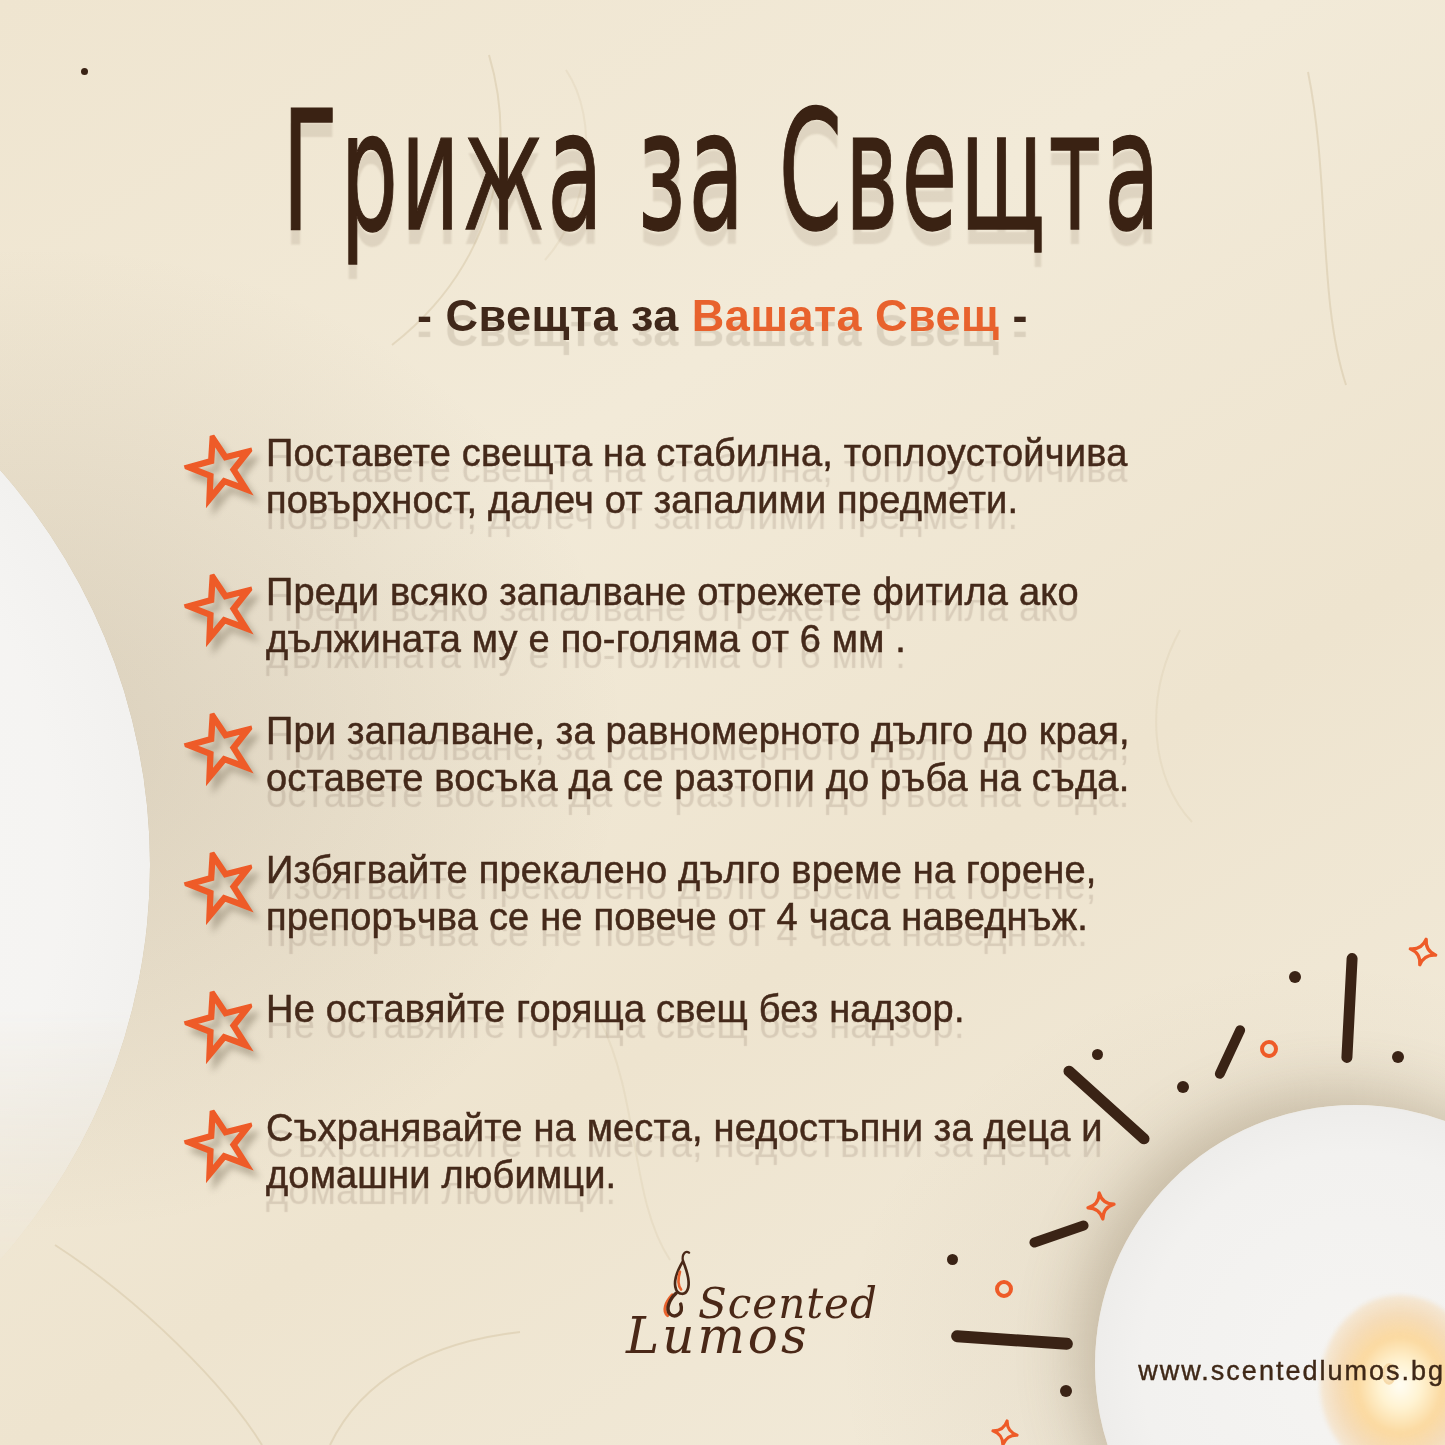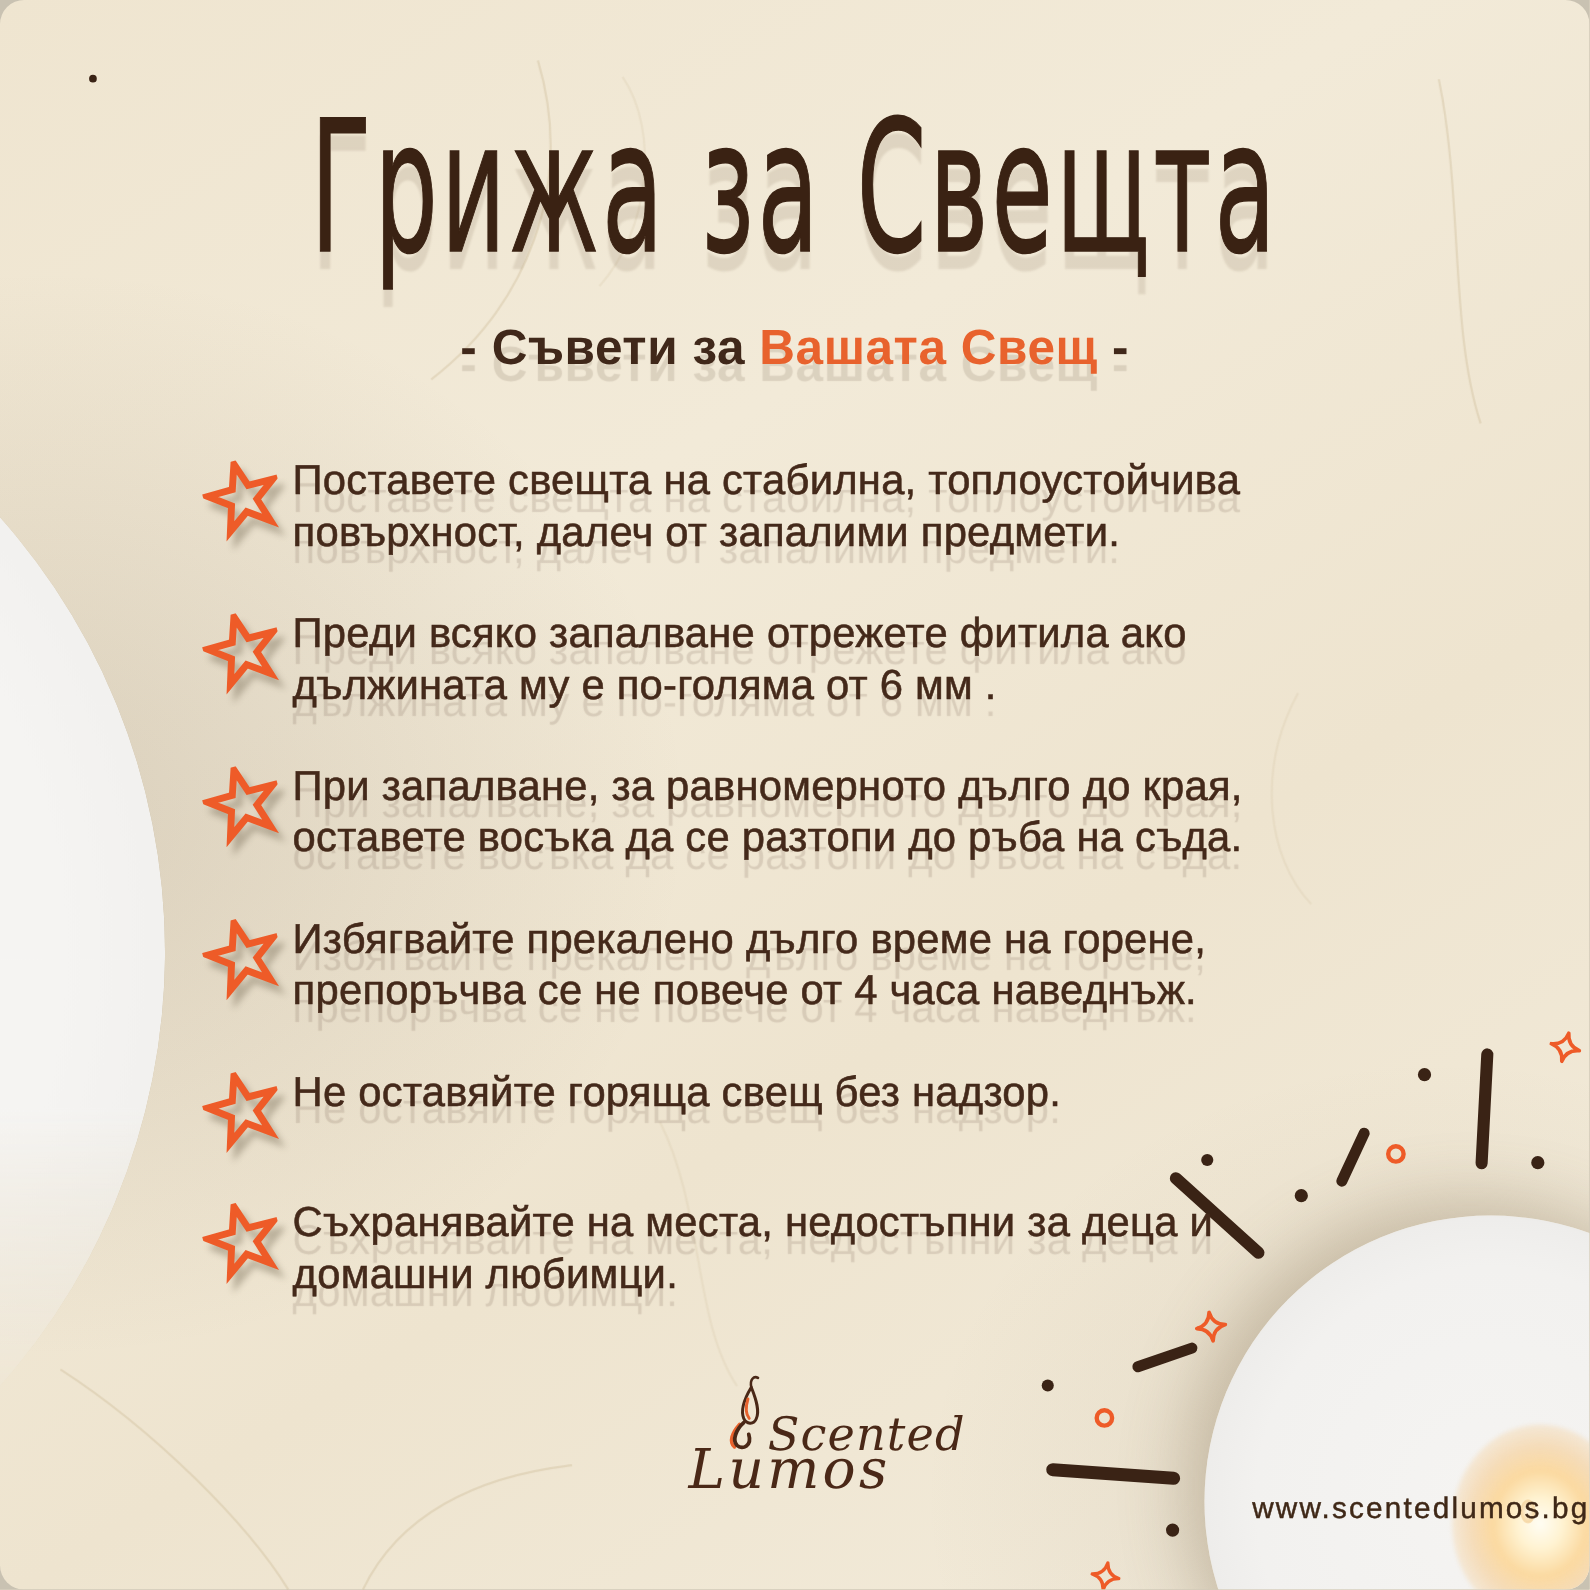--- a/index.html
+++ b/index.html
@@ -4,21 +4,20 @@
 <style>
   html,body{margin:0;padding:0;background:#c9c2b2;}
   .canvas{
     position:relative;width:1445px;height:1445px;margin:0 auto;overflow:hidden;
     font-family:"Liberation Sans","DejaVu Sans",sans-serif;
     background-color:#f0e7d3;
     background-image:
       radial-gradient(900px 760px at 40px 740px, rgba(124,103,74,.20), rgba(124,103,74,0) 65%),
       radial-gradient(760px 640px at 1310px 1360px, rgba(124,103,74,.13), rgba(124,103,74,0) 62%),
       linear-gradient(148deg,#efe5d0 0%,#f2ead8 34%,#eee4cf 62%,#f3ecdc 100%);
-    border-radius: 22px;
   }
   
   .creases{position:absolute;inset:0;z-index:1;pointer-events:none;}
   
   .candle{position:absolute;border-radius:50%;z-index:2;}
   .candle-left{
     left:-1040px;top:270px;width:1190px;height:1190px;
     background:radial-gradient(circle at 50% 50%,
       #f7f6f4 0%, #f5f4f2 60%, #f1f0ee 74%, #e9e8e6 77%,
       #d8d6d3 80%, #b9b6b1 83%, #e7e6e4 86%, #a39f99 89%,
@@ -62,21 +61,21 @@
   .subtitle{
     position:absolute;left:0;top:290px;width:100%;text-align:center;z-index:4;
     font-size:45px;font-weight:700;color:#40281a;letter-spacing:.5px;
     text-shadow:0 15px 1px rgba(88,62,44,.14);
   }
   .subtitle .hl{color:#e8622d;margin-top:12px;}
   .tips{
     position:absolute;left:186px;top:414px;width:1110px;z-index:4;
     list-style:none;margin:0;padding:0;
   }
-  .tips li{display:flex;align-items:flex-start;margin-bottom:45px;}
+  .tips li{display:flex;align-items:flex-start;margin-bottom:45px;margin-top:16px;}
   .tip-star{flex:0 0 70px;margin-top:4px;filter:drop-shadow(6px 8px 3px rgba(125,112,92,.45));}
   .tip-star svg{display:block;transform:rotate(-15deg);}
   .tip-text{
     width:990px;margin-left:10px;font-size:38px;line-height:47px;color:#44291a;
     -webkit-text-stroke:.5px #44291a;letter-spacing:.2px;
     text-shadow:0 16px 1px rgba(88,62,44,.15);
   }
   
   .logo{position:absolute;left:592px;top:1243px;width:260px;height:115px;z-index:4;color:#4a2817;}
   .logo .flame{position:absolute;left:68px;top:2px;}
@@ -150,21 +149,21 @@
   <div class="deco sparkle" style="left:991px;top:1419px;transform:rotate(10deg);">
     <svg width="28" height="28" viewBox="0 0 100 100">
         <path d="M50 6 C54 32 68 46 94 50 C68 54 54 68 50 94 C46 68 32 54 6 50 C32 46 46 32 50 6 Z" fill="none" stroke="#ee5b28" stroke-width="11" stroke-linejoin="round"></path>
       </svg>
   </div>
 
   <div class="title-wrap">
     <h1 class="title">Грижа за Свещта</h1>
   </div>
 
-  <div class="subtitle"><span>- Съвети за </span><span class="hl">Вашата Свещ</span><span> -</span></div>
+  <div class="subtitle"><span>- Свещта за </span><span class="hl">Вашата Свещ</span><span> -</span></div>
 
   <ul class="tips">
     <li>
       <span class="tip-star">
           <svg width="70" height="70" viewBox="0 0 100 100">
             <path d="M50 4 L60.6 35.4 L93.7 35.8 L67.1 55.6 L77 87.2 L50 68 L23 87.2 L32.9 55.6 L6.3 35.8 L39.4 35.4 Z" fill="none" stroke="#ee5b28" stroke-width="9" stroke-linejoin="miter"></path>
           </svg>
         </span>
       <span class="tip-text">Поставете свещта на стабилна, топлоустойчива повърхност, далеч от запалими предмети.</span>
     </li>

